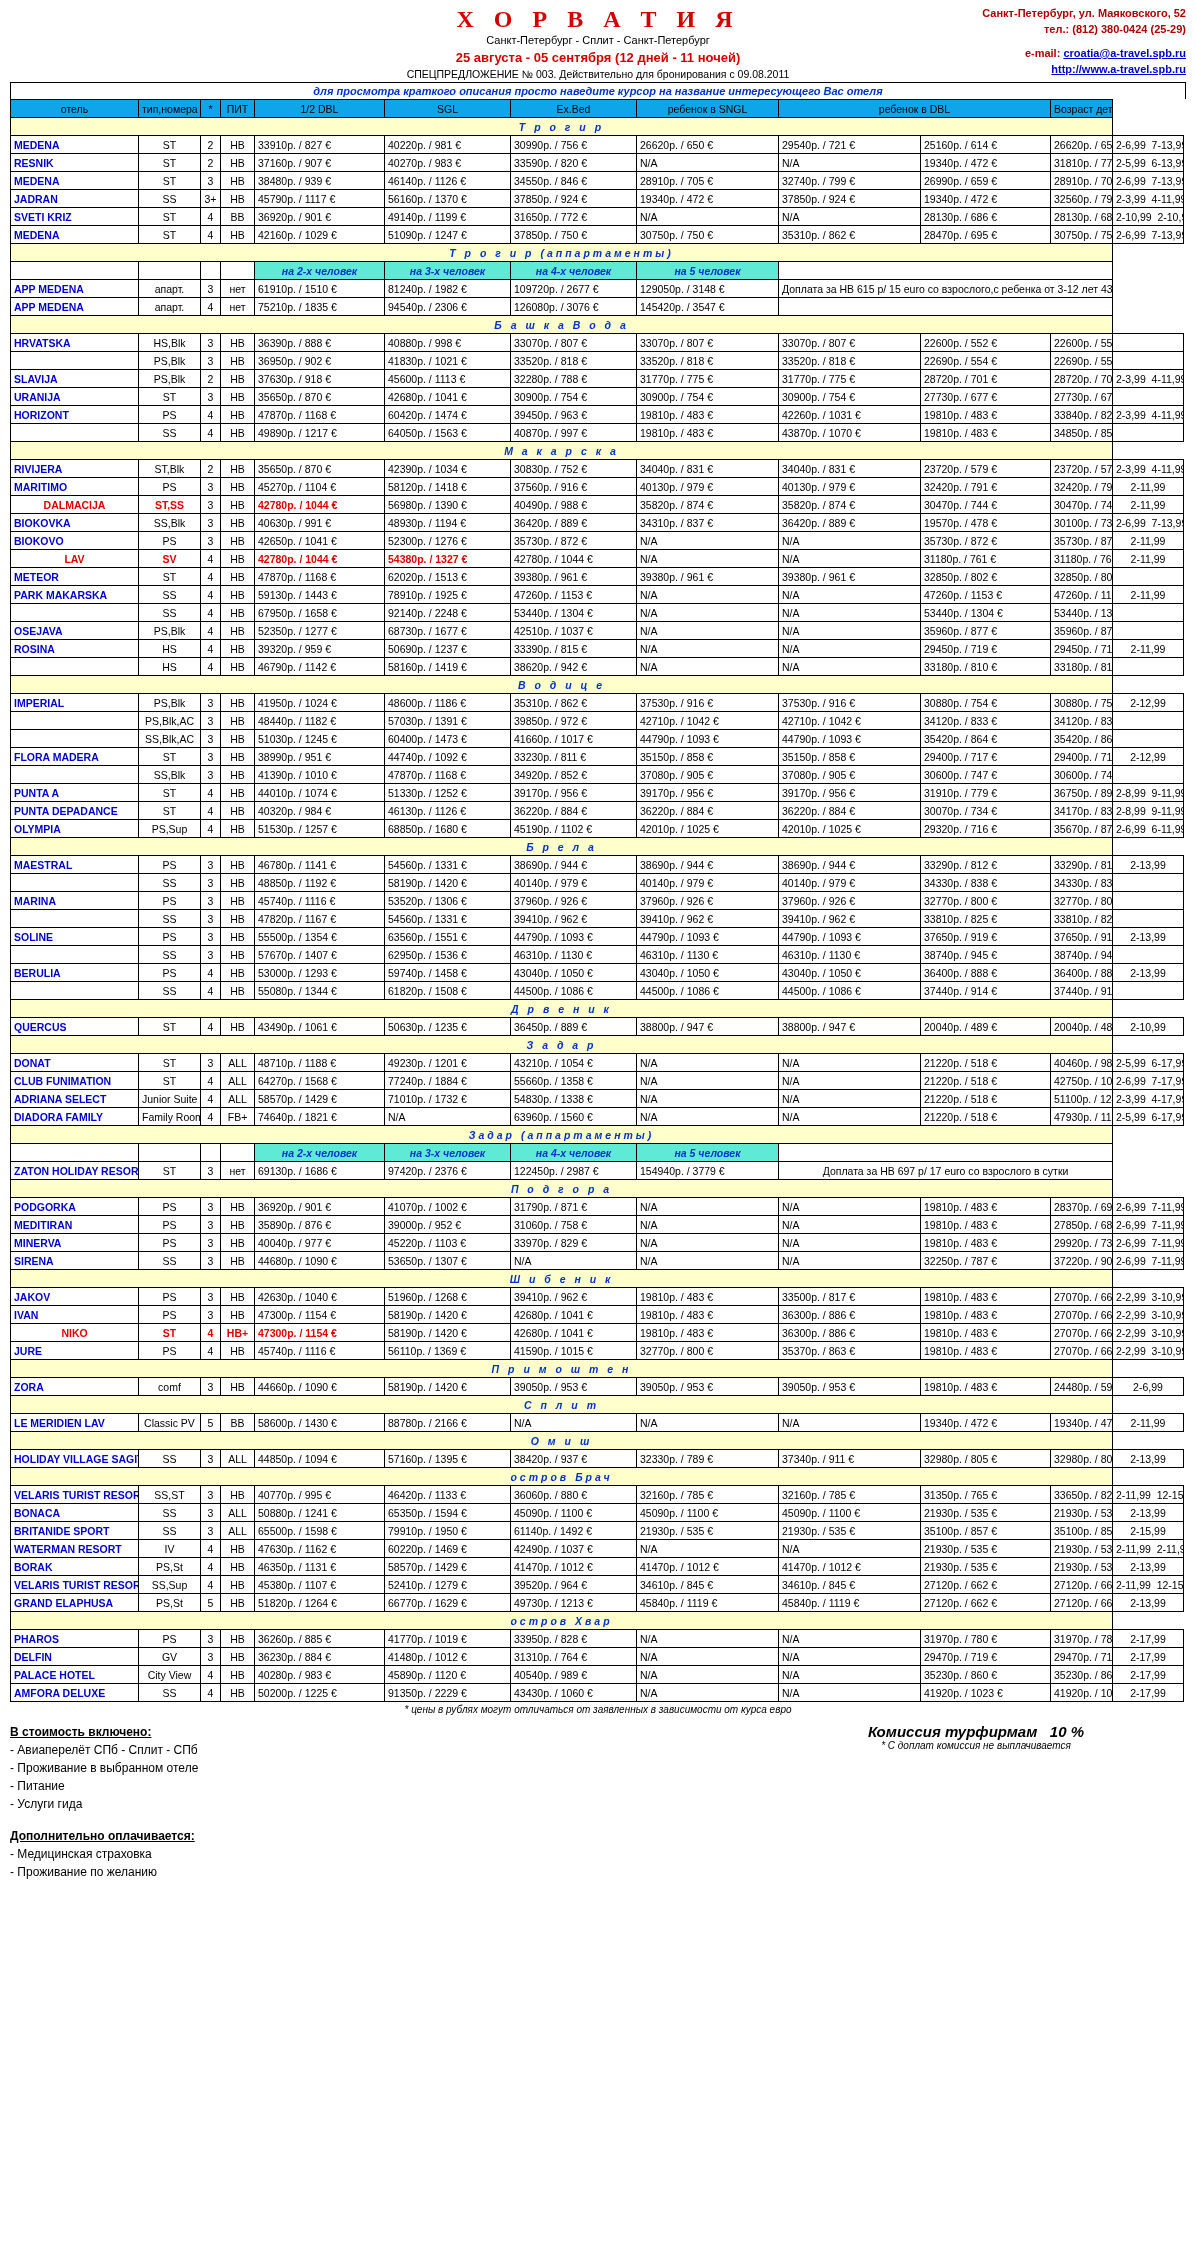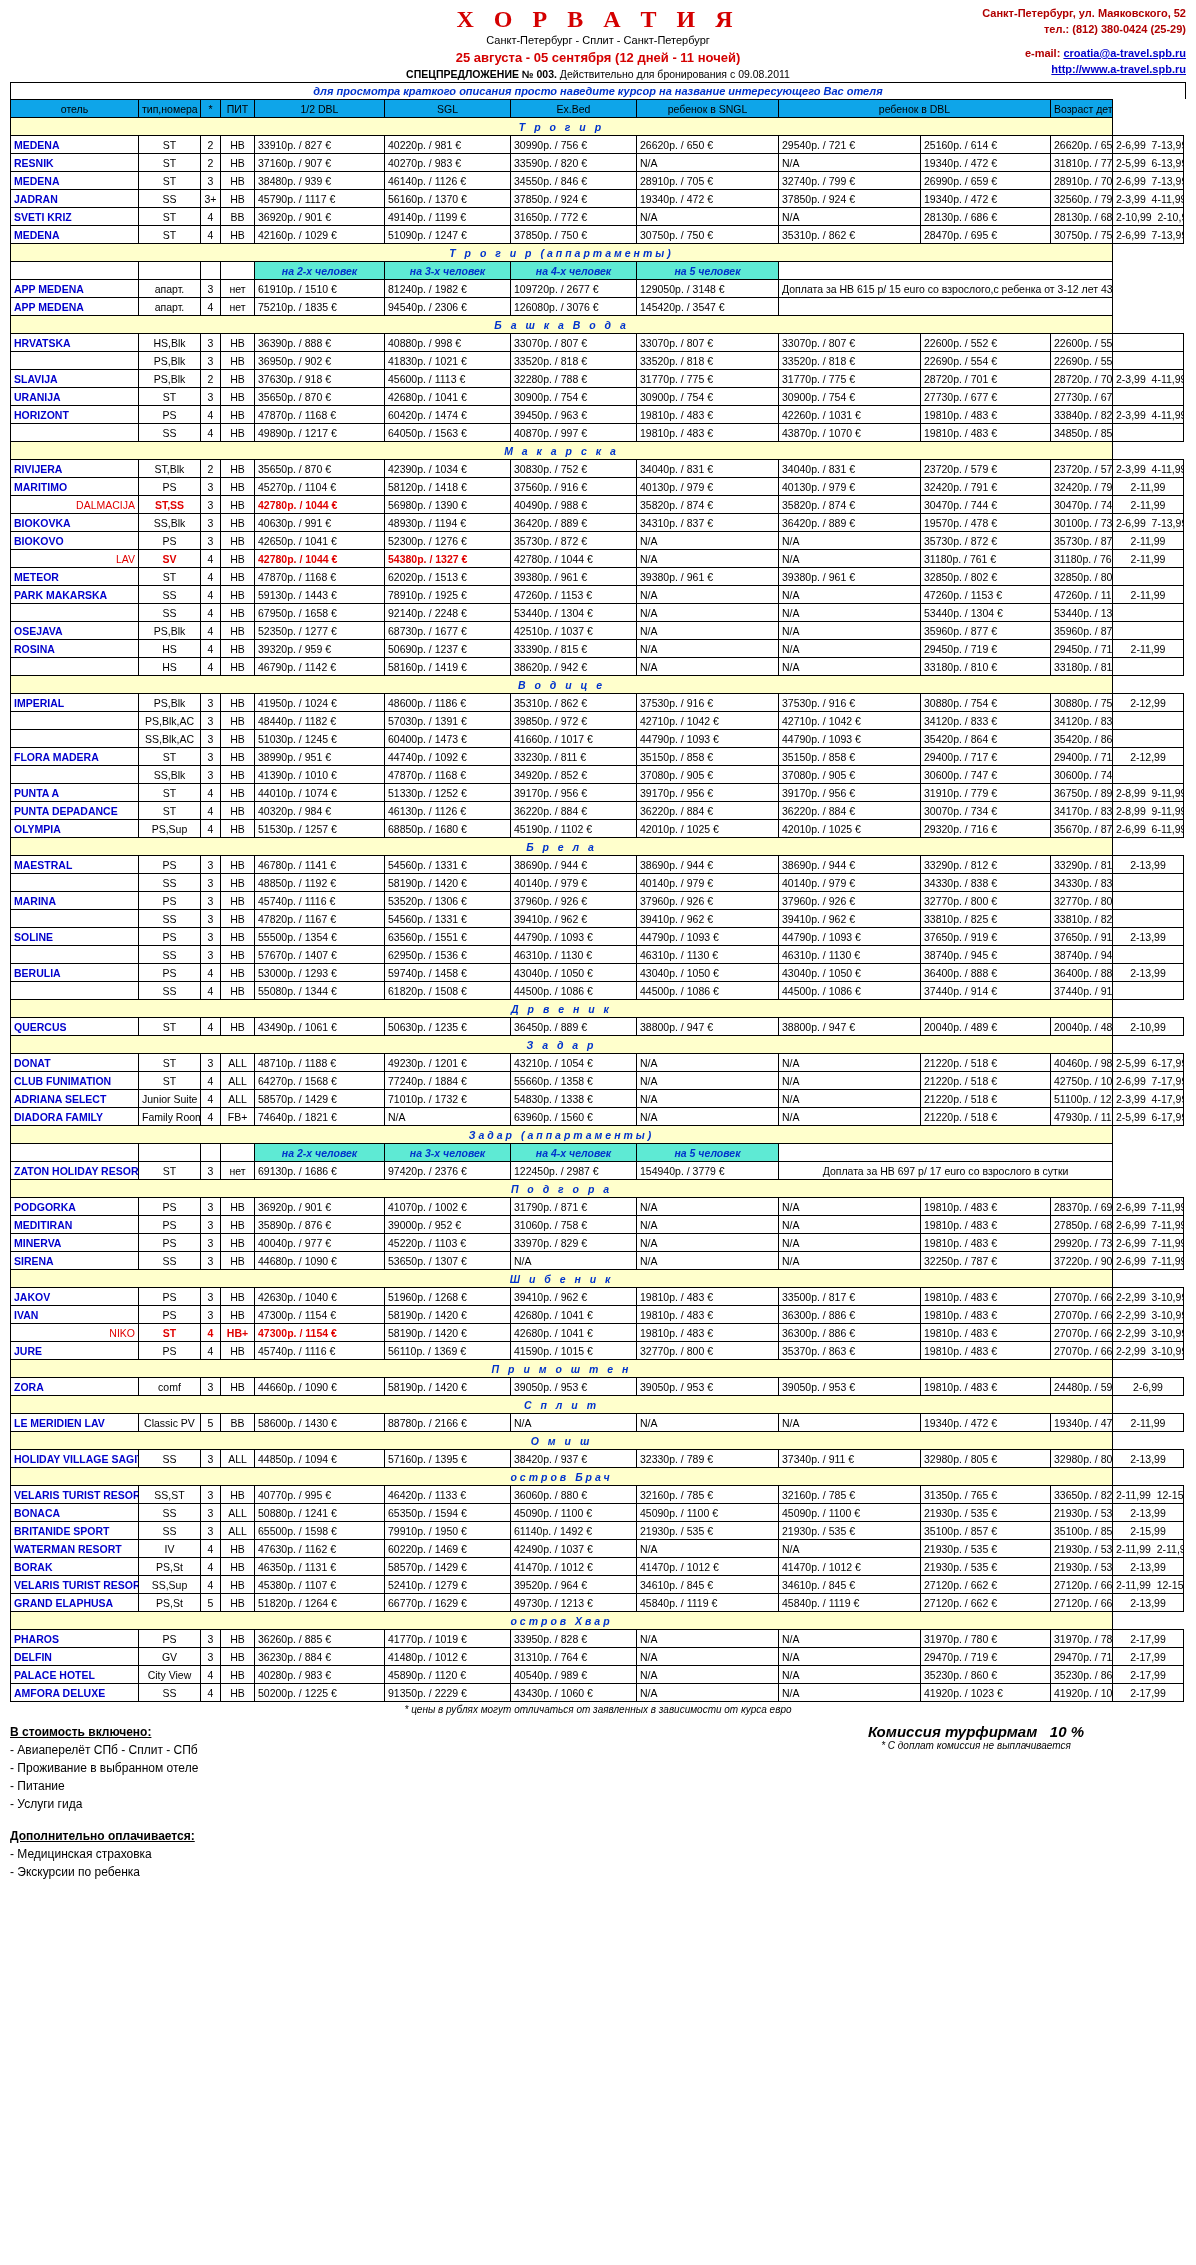--- a/index.html
+++ b/index.html
@@ -6,29 +6,29 @@
   body{font-family:"Liberation Sans", sans-serif; width:1196px;}
   .page{width:1196px; position:relative; padding:0; box-sizing:border-box;}
   .hdr{display:flex; align-items:flex-start; padding:6px 10px 2px 10px;}
   .hdr-left{flex:1;}
   .hdr-center{flex:0 0 auto; text-align:center; width:560px;}
   .hdr-right{flex:1; text-align:right; font-size:11px; color:#b00000; font-weight:bold; line-height:1.45;}
   .title{color:#d40000; font-weight:bold; font-size:24px; letter-spacing:7px; font-family:"Liberation Serif", serif;}
   .subtitle{color:#000; font-size:11px; margin-top:1px;}
   .dates{color:#d40000; font-weight:bold; font-size:13px; margin-top:4px;}
   .spec{font-size:10.5px; margin-top:3px;}
-  .spec b{font-weight:bold;}
+  .spec b{font-weight:normal;}
   .hdr-right a{color:#0000cc; text-decoration:underline;}
   .notice{border:1px solid #000; border-bottom:none; text-align:center; color:#0033cc; font-weight:bold; font-style:italic; font-size:11px; padding:2px 0;}
   table.main{border-collapse:collapse; width:1174px; margin:0 10px; table-layout:fixed;}
   table.main td, table.main th{border:1px solid #000; font-size:10.5px; padding:1px 3px; vertical-align:middle; height:15px; overflow:hidden; white-space:nowrap;}
   th{background:#0ea5e9; font-weight:normal; text-align:center; font-size:10.5px;}
   .region{background:#ffffcc; color:#0033cc; font-weight:bold; font-style:italic; text-align:center; letter-spacing:3px; font-size:12px;}
   .hotel{color:#0000cc; font-weight:bold; text-align:left; font-size:11px;}
-  .hotel-red{color:#e00000; font-weight:normal; text-align:right; font-size:11px;}
+  .hotel-red{color:#e00000; font-weight:bold; text-align:center; font-size:11px;}
   .c{text-align:center;}
   .redb{color:#e00000; font-weight:bold;}
   .money{text-align:left; padding-left:5px;}
   .sub-th{background:#5eead4; color:#0033cc; font-weight:bold; font-style:italic; text-align:center; font-size:11px;}
   .footnote{ text-align:center; font-size:10px; font-style:italic; padding:2px 0 0 0;}
   .bottom{display:flex; margin:8px 10px 0 10px;}
   .bl{flex:1; font-size:12px; line-height:1.5;}
   .br{flex:0 0 420px; text-align:center;}
   .comm{color:#000; font-weight:bold; font-size:15px; font-style:italic;}
   .commnote{font-size:10px; font-style:italic; margin-top:0;}
@@ -1143,21 +1143,21 @@
       <div id="inc-list">
           <div>- Авиаперелёт СПб - Сплит - СПб</div>
           <div>- Проживание в выбранном отеле</div>
           <div>- Питание</div>
           <div>- Услуги гида</div>
         </div>
       <div style="height:14px"></div>
       <div class="b u">Дополнительно оплачивается:</div>
       <div id="ext-list">
           <div>- Медицинская страховка</div>
-          <div>- Экскурсии по ребенка</div>
+          <div>- Проживание по желанию</div>
         </div>
     </div>
     <div class="br">
       <div class="comm"><span>Комиссия турфирмам</span>&nbsp;&nbsp;&nbsp;<span>10  %</span></div>
       <div class="commnote">* С доплат комиссия не выплачивается</div>
     </div>
   </div>
 </div>
 
 </body></html>

